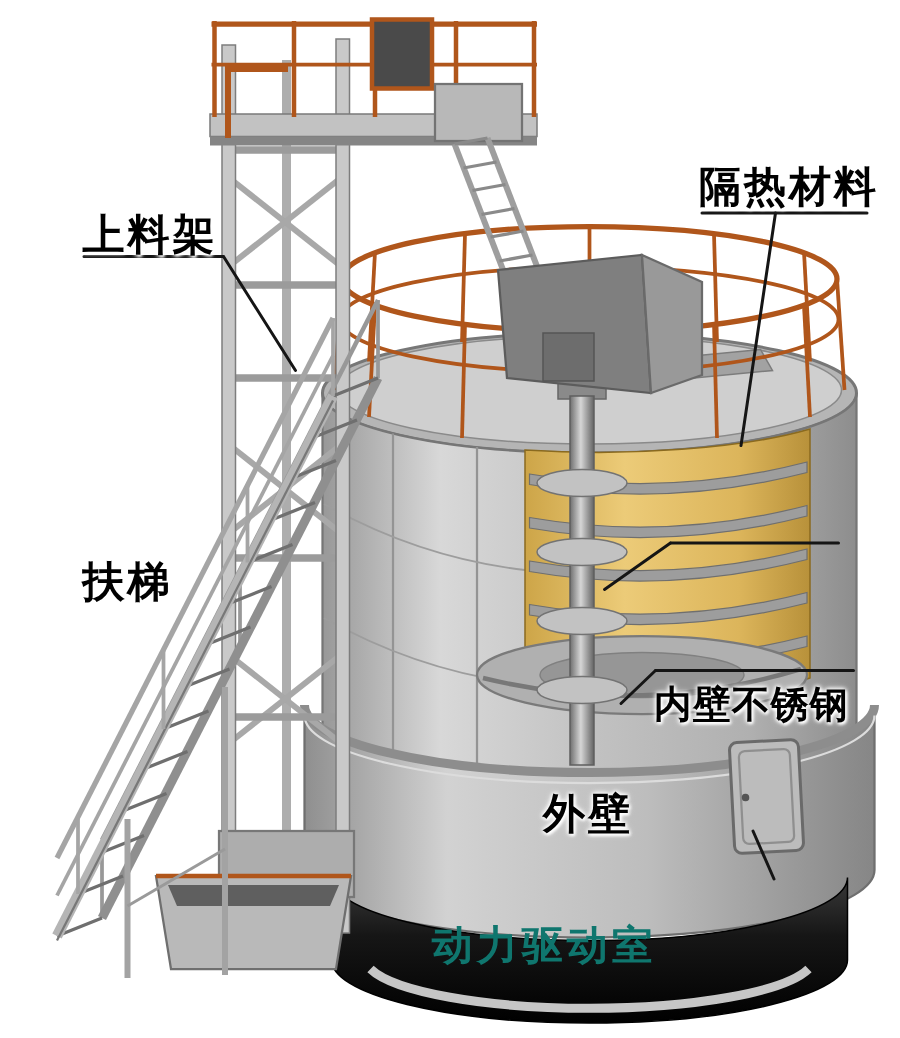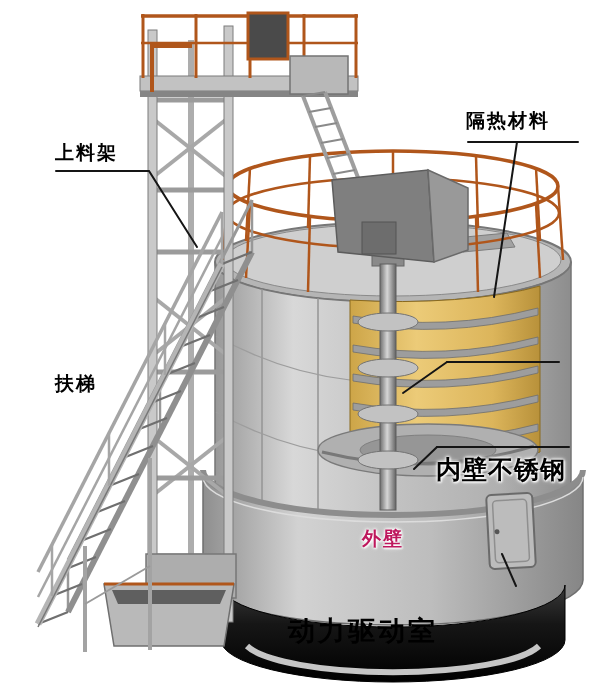--- a/index.html
+++ b/index.html
@@ -2,27 +2,27 @@
 <html><head>
 <meta charset="utf-8">
 <style>
   html,body{margin:0;padding:0;background:#fff;}
   .stage{
     position:relative;width:600px;height:692px;background:#fff;overflow:hidden;
     font-family:"DejaVu Sans","Liberation Sans",sans-serif;
   }
   .stage svg{position:absolute;left:0;top:0;}
   .lbl{
-    position:absolute;font-size:19px;font-weight:600;color:#000;
+    position:absolute;font-size:28px;font-weight:600;color:#000;
     letter-spacing:2px;white-space:nowrap;line-height:1.1;
     text-shadow:0 0 3px #fff,0 0 3px #fff,0 0 5px #fff,1px 1px 2px #fff;
   }
   .lbl.small{font-size:25px;letter-spacing:1px;margin-top:39px;}
-  .lbl.on-metal{color:#be185d;}
-  .lbl.white{color:#000000;font-weight:700;text-shadow:none;letter-spacing:3px;font-size:27px;}
+  .lbl.on-metal{color:#000000;}
+  .lbl.white{color:#0f766e;font-weight:700;text-shadow:none;letter-spacing:3px;font-size:27px;}
 </style>
 </head>
 <body>
 
 <div class="stage">
 
 <svg width="600" height="692" viewBox="0 0 600 692">
   <defs>
     <linearGradient id="gTank" x1="0" y1="0" x2="1" y2="0">
       <stop offset="0" stop-color="#989898"></stop>

